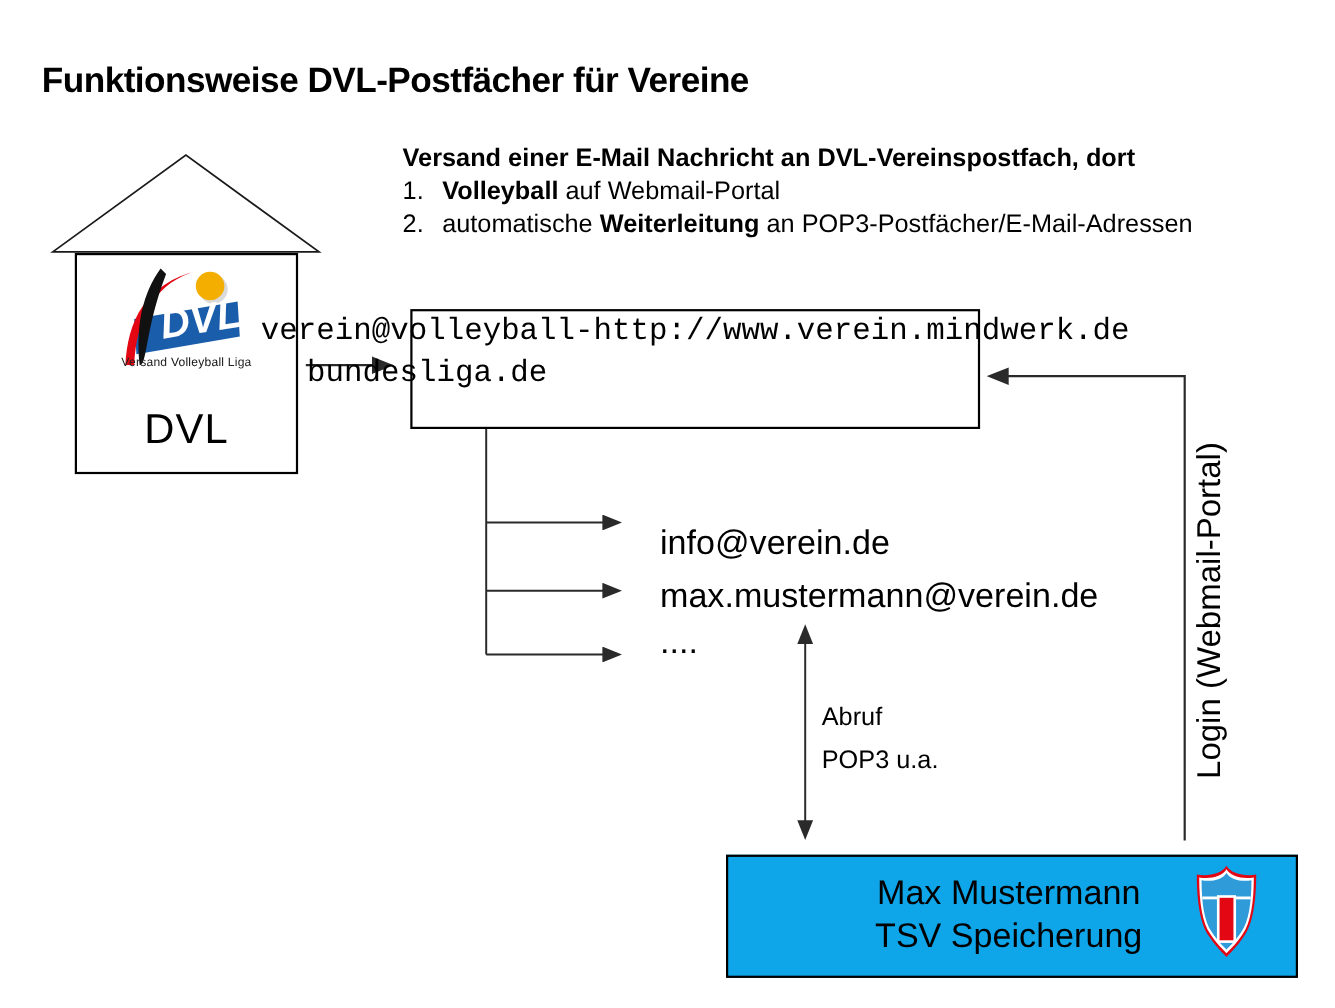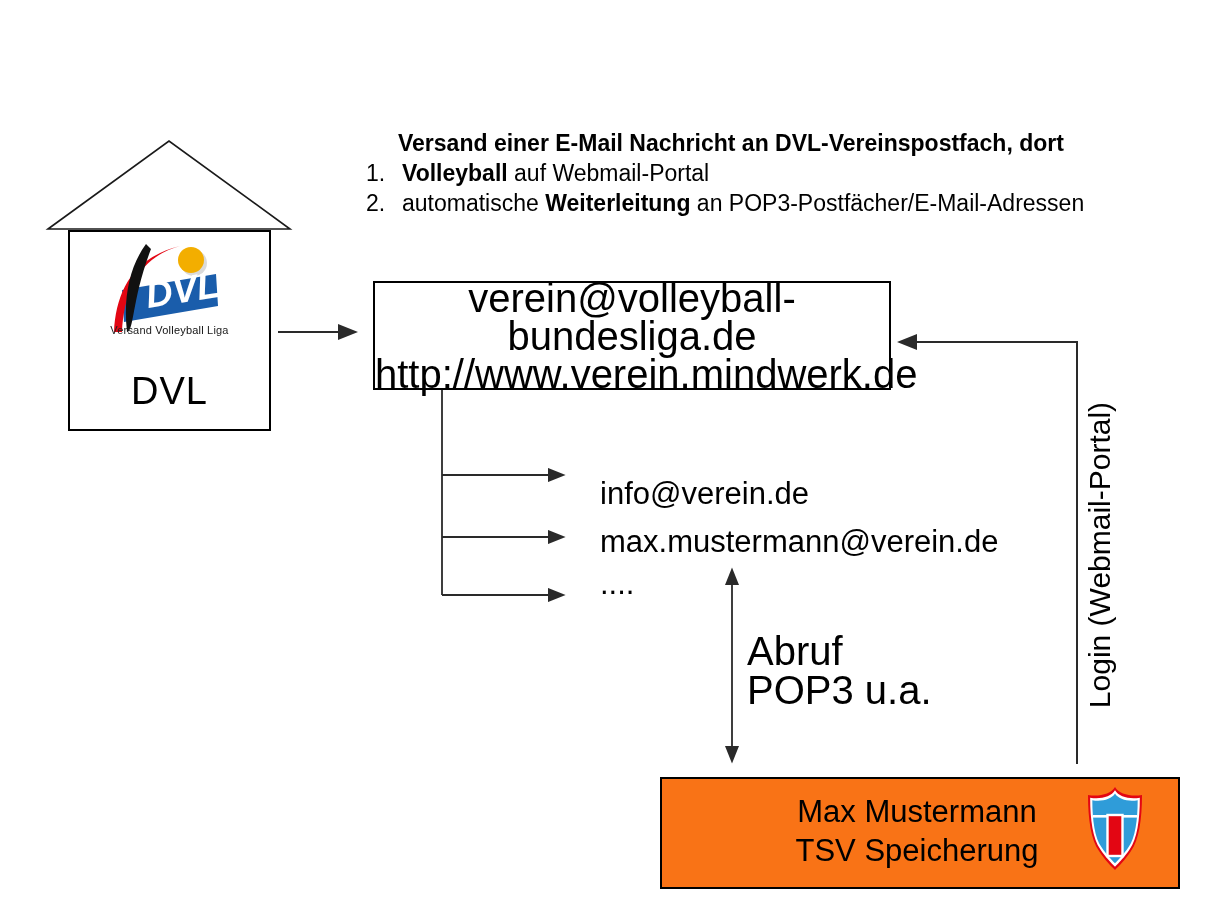--- a/index.html
+++ b/index.html
@@ -12,21 +12,21 @@
     overflow:hidden;
   }
   .connectors{position:absolute;left:0;top:0;width:1214px;height:916px;}
   .page-title{
     position:absolute;left:38px;top:34px;
     font-size:32px;font-weight:bold;letter-spacing:-0.5px;
     white-space:nowrap;
   }
   
   .instructions{position:absolute;left:366px;top:128px;width:810px;}
-  .inst-heading{font-size:23px;font-weight:bold;line-height:30px;white-space:nowrap;margin-left:32px;}
+  .inst-heading{font-size:23px;font-weight:bold;line-height:30px;white-space:nowrap;}
   .inst-row{display:grid;grid-template-columns:36px 1fr;font-size:23px;line-height:30px;}
   .inst-row .txt b{font-weight:bold;}
   
   .house-box{
     position:absolute;left:68px;top:230px;width:199px;height:197px;
     border:2px solid #000;background:#fff;
   }
   .dvl-logo{position:absolute;left:30px;top:8px;}
   .dvl-subtitle{
     position:absolute;left:0;top:92px;width:100%;
@@ -34,40 +34,40 @@
   }
   .dvl-subtitle b{font-weight:normal;color:#111;}
   .house-label{
     position:absolute;left:0;top:138px;width:100%;
     text-align:center;font-size:38px;letter-spacing:1px;
   }
   
   .mailbox-box{
     position:absolute;left:373px;top:281px;width:514px;height:105px;
     border:2px solid #000;background:#fff;
-    display:flex;flex-direction:column;justify-content:center;
-    text-align:center;font-size:40px;line-height:38px;
+    display:flex;flex-direction:row;justify-content:center;
+    text-align:center;font-size:28px;line-height:38px;font-family:Liberation Mono, monospace;
   }
   
   .recipient{position:absolute;left:600px;font-size:31px;white-space:nowrap;}
   .recipient.r1{top:476px;}
   .recipient.r2{top:524px;}
   .recipient.r3{top:566px;}
   
-  .abruf-label{position:absolute;left:747px;top:632px;font-size:40px;line-height:39px;white-space:nowrap;}
+  .abruf-label{position:absolute;left:747px;top:632px;font-size:23px;line-height:39px;white-space:nowrap;}
   
   .login-label{
     position:absolute;left:938px;top:535px;width:330px;height:40px;
     transform:rotate(-90deg);
     text-align:center;font-size:30px;white-space:nowrap;
   }
   
   .member-box{
     position:absolute;left:660px;top:777px;width:516px;height:108px;
-    border:2px solid #000;background:#f97316;
+    border:2px solid #000;background:#0ea5e9;
   }
   .member-text{
     position:absolute;left:60px;top:13px;width:390px;
     text-align:center;font-size:31px;line-height:39px;white-space:nowrap;
   }
   .club-shield{position:absolute;left:423px;top:7px;}
 </style>
 </head>
 <body>
 
@@ -88,20 +88,21 @@
 
     <line x1="442" y1="475" x2="562" y2="475" stroke="#2a2a2a" stroke-width="1.8" marker-end="url(#arr)"></line>
     <line x1="442" y1="537" x2="562" y2="537" stroke="#2a2a2a" stroke-width="1.8" marker-end="url(#arr)"></line>
     <line x1="442" y1="595" x2="562" y2="595" stroke="#2a2a2a" stroke-width="1.8" marker-end="url(#arr)"></line>
 
     <line x1="732" y1="571" x2="732" y2="760" stroke="#2a2a2a" stroke-width="1.8" marker-start="url(#arr)" marker-end="url(#arr)"></line>
 
     <polyline points="1077,764 1077,342 901,342" fill="none" stroke="#2a2a2a" stroke-width="2" marker-end="url(#arr)"></polyline>
   </svg>
 
+  <h1 class="page-title">Funktionsweise DVL-Postfächer für Vereine</h1>
 
   <div class="instructions">
     <div class="inst-heading">Versand einer E-Mail Nachricht an DVL-Vereinspostfach, dort</div>
     <div class="inst-row">
       <span class="num">1.</span>
       <span class="txt"><b>Volleyball</b><span> auf Webmail-Portal</span></span>
     </div>
     <div class="inst-row">
       <span class="num">2.</span>
       <span class="txt"><span>automatische </span><b>Weiterleitung</b><span> an POP3-Postfächer/E-Mail-Adressen</span><br></span>

